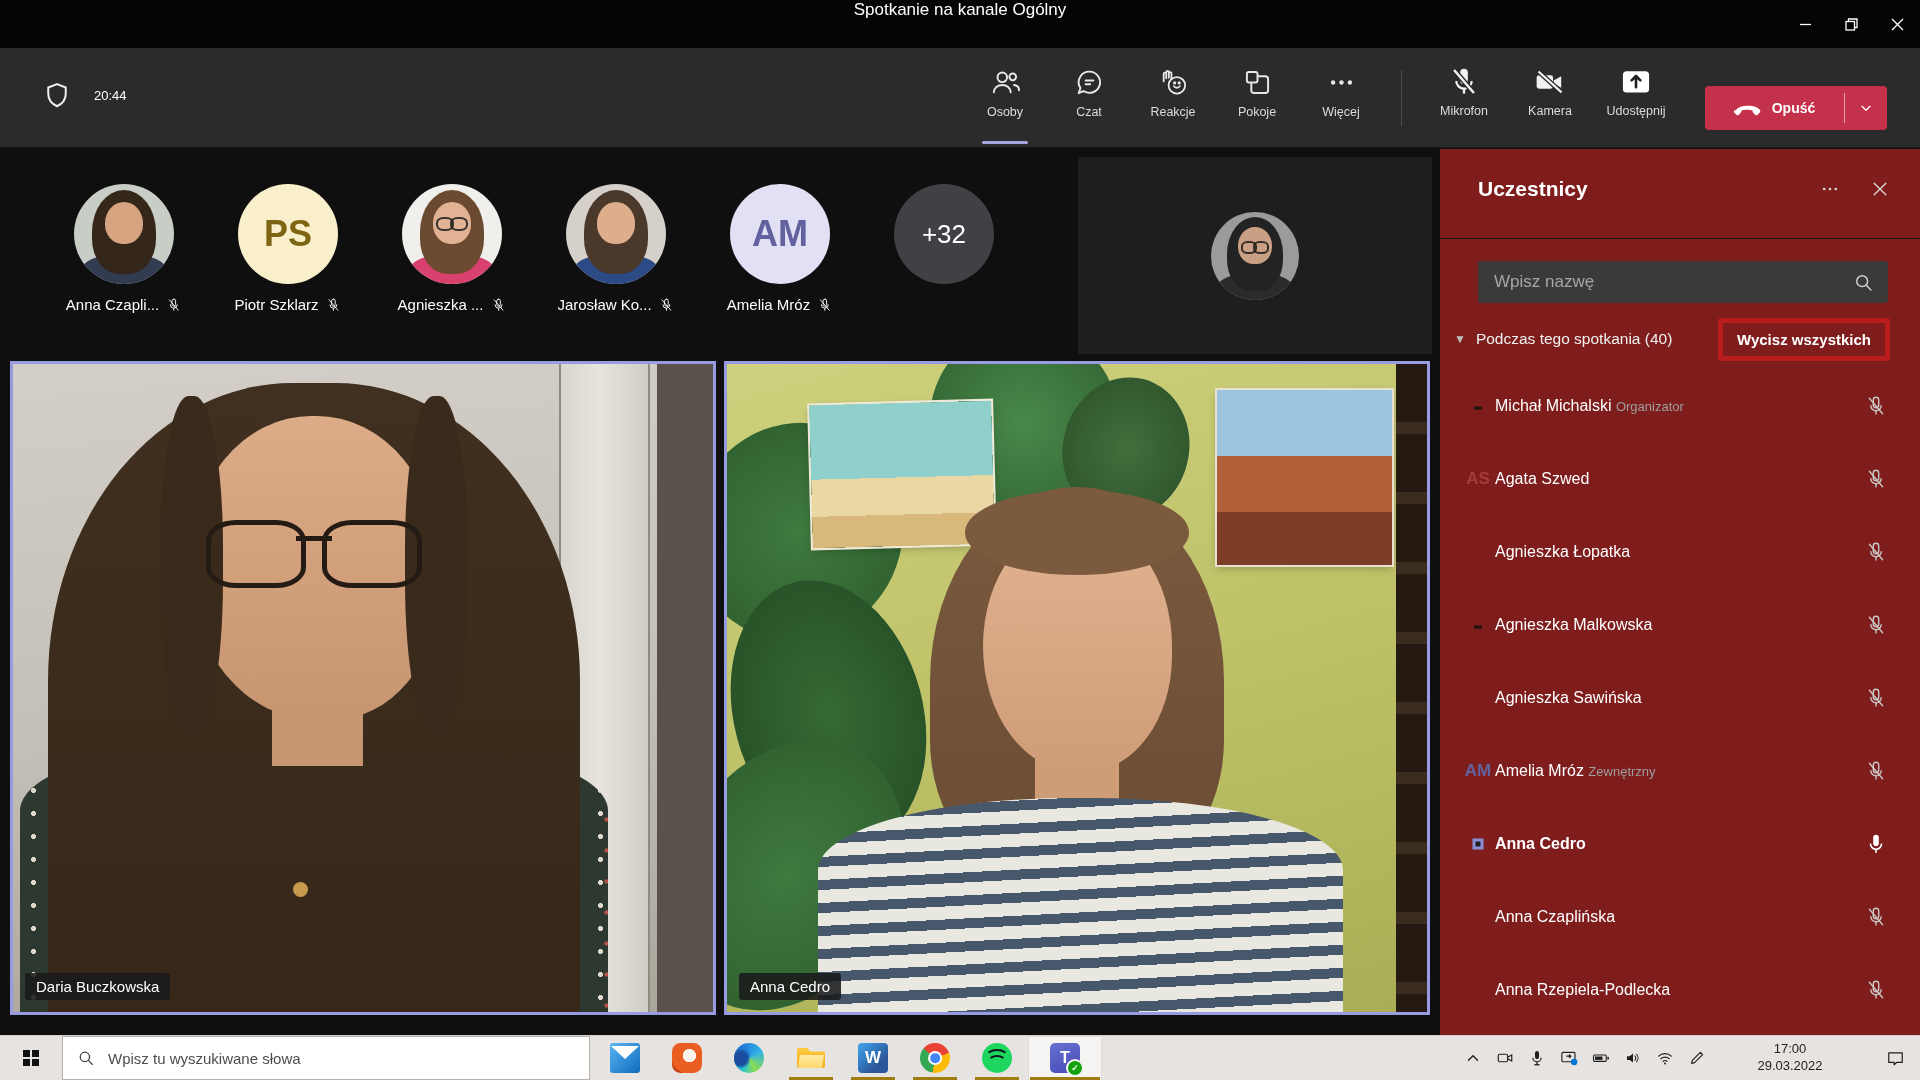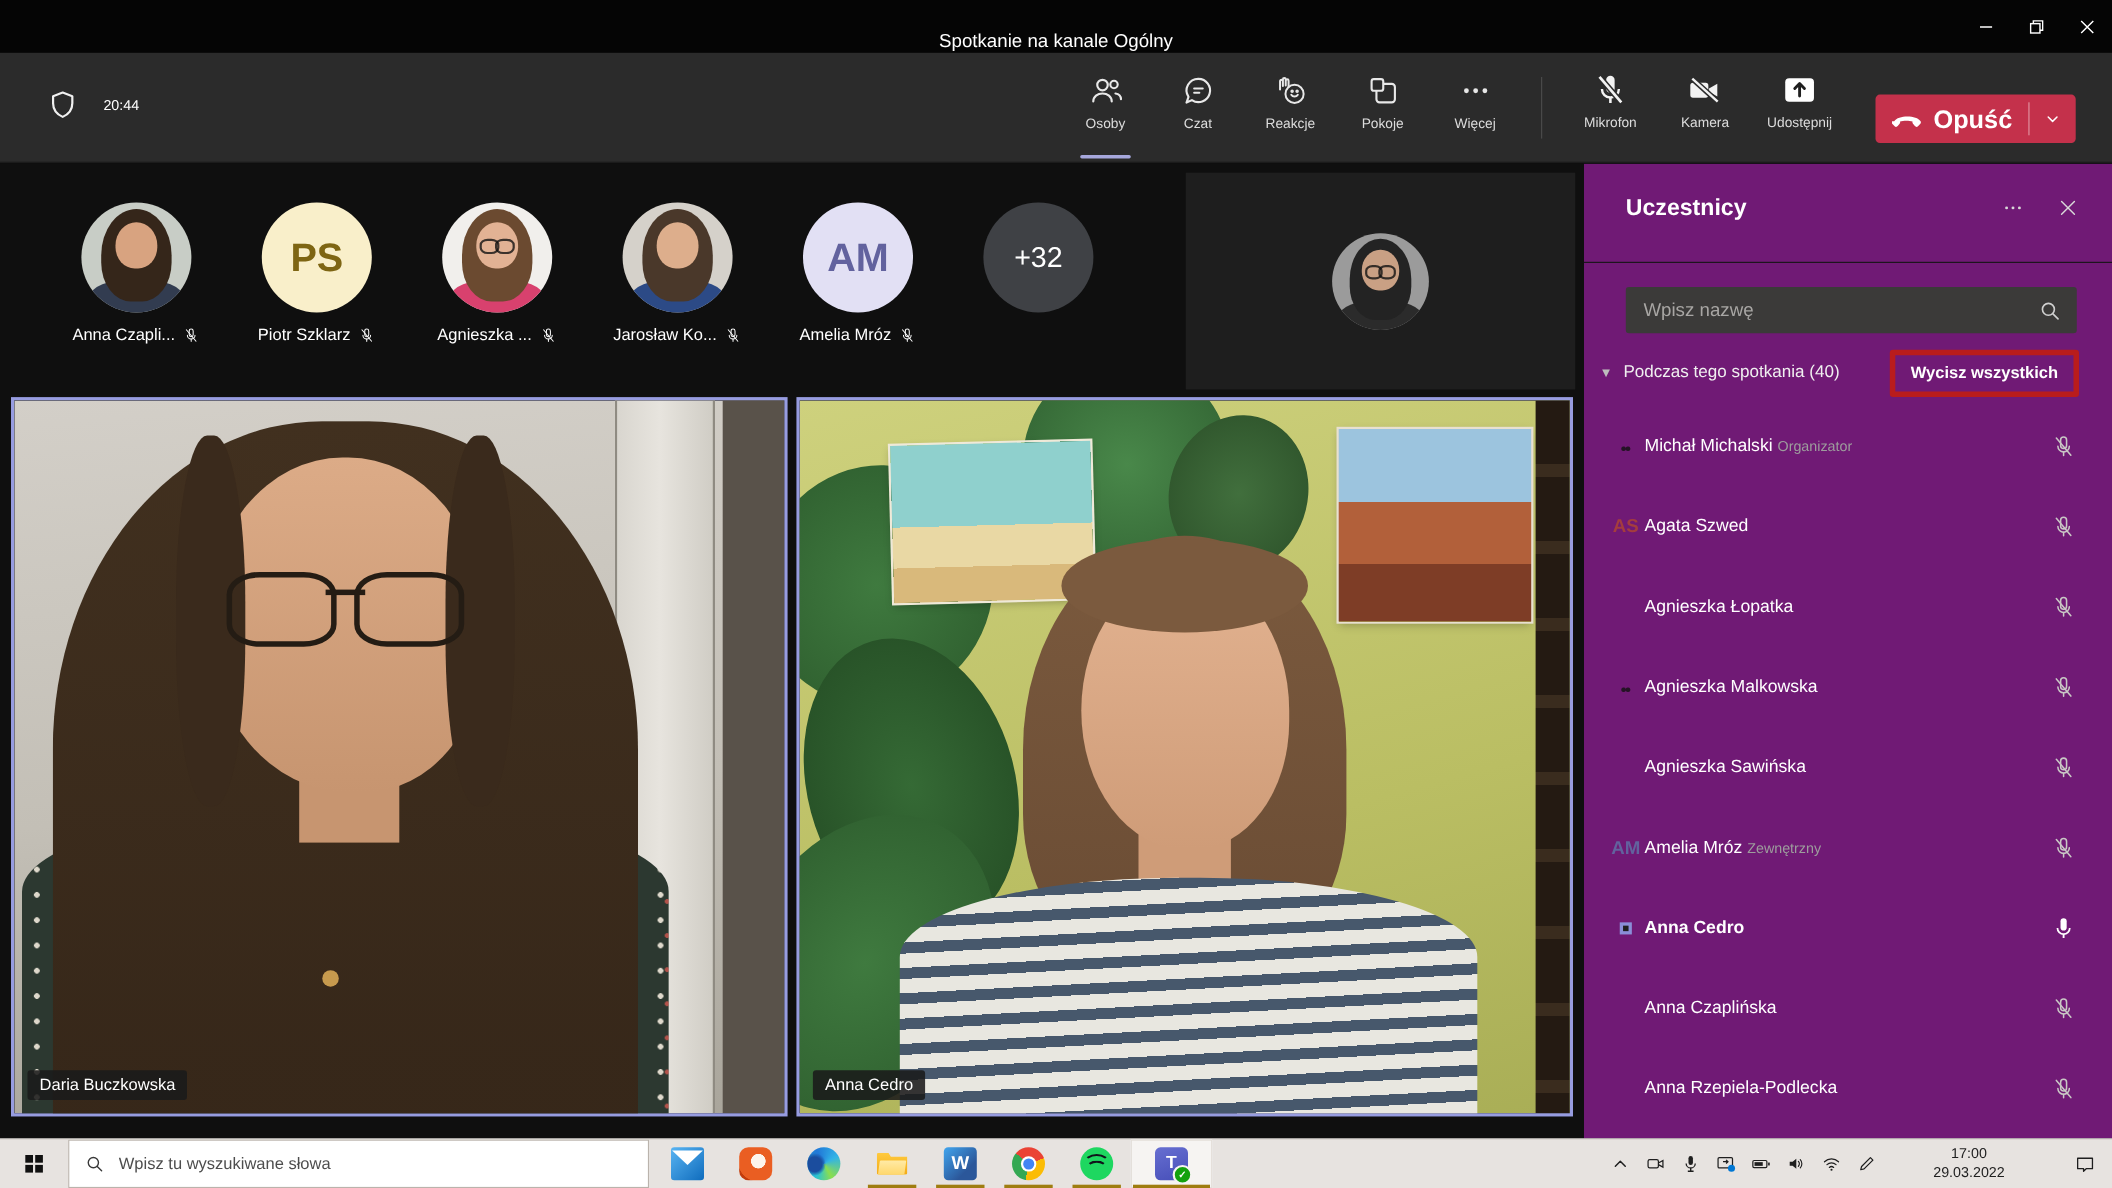--- a/index.html
+++ b/index.html
@@ -1,20 +1,20 @@
 <!DOCTYPE html>
 <html><head>
 <meta charset="utf-8">
 <style>
   html,body{margin:0;padding:0;background:#000;}
   *{box-sizing:border-box;font-family:"Liberation Sans",sans-serif;}
   .screen{position:relative;width:1920px;height:1080px;overflow:hidden;background:#0f0f0f;}
 
   
-  .titlebar{position:absolute;top:0;left:0;width:100%;height:48px;background:#050505;display:flex;align-items:flex-end;justify-content:center;}
+  .titlebar{position:absolute;top:0;left:0;width:100%;height:48px;background:#050505;display:flex;align-items:flex-start;justify-content:center;}
   .tb-title{color:#fff;font-size:17px;}
   .winctl{position:absolute;right:0;top:0;height:48px;display:flex;}
   .winbtn{width:46px;height:48px;display:flex;align-items:center;justify-content:center;color:#fff;background:transparent;border:0;}
   .winbtn svg{width:13px;height:13px;stroke:#fff;fill:none;stroke-width:1.3;}
 
   
   .toolbar{position:absolute;top:48px;left:0;width:100%;height:100px;background:#2b2b2b;border-bottom:1px solid #191919;}
   .tb-shield{position:absolute;left:42px;top:32px;width:30px;height:32px;color:#f0f0f0;}
   .tb-timer{position:absolute;left:94px;top:40px;color:#fff;font-size:13px;}
   .tabs{position:absolute;left:963px;top:0;height:100%;display:flex;}
@@ -23,21 +23,21 @@
   .tab .lbl{font-size:12.5px;margin-top:7px;color:#dcdcdc;white-space:nowrap;}
   .tab.active::after{content:"";position:absolute;left:19px;right:19px;bottom:3px;height:3px;border-radius:2px;background:var(--underline,#a6a7dc);}
   .tbdiv{position:absolute;left:1401px;top:22px;width:1px;height:56px;background:#4d4d4d;}
   .devices{position:absolute;left:1421px;top:0;height:100%;display:flex;}
   .dev{width:86px;display:flex;flex-direction:column;align-items:center;padding-top:17px;color:#f2f2f2;cursor:pointer;}
   .dev svg{width:34px;height:33px;}
   .dev .lbl{font-size:12.5px;margin-top:6px;color:#dcdcdc;white-space:nowrap;}
   .leave{position:absolute;left:1705px;top:38px;width:182px;height:44px;border-radius:4px;background:var(--leave,#c4314b);display:flex;color:#fff;overflow:hidden;}
   .leave-main{flex:1;display:flex;align-items:center;justify-content:center;gap:10px;cursor:pointer;}
   .leave-main svg{width:28px;height:16px;}
-  .leave-label{font-size:23px;font-weight:700;}
+  .leave-label{font-size:14px;font-weight:700;}
   .leave-sep{width:1px;margin:7px 0;background:rgba(255,255,255,.5);}
   .leave-caret{width:42px;display:flex;align-items:center;justify-content:center;cursor:pointer;}
   .leave-caret svg{width:16px;height:16px;stroke:#fff;fill:none;stroke-width:2;}
 
   
   .stage{position:absolute;top:149px;left:0;width:1440px;bottom:45px;background:#0f0f0f;}
   .thumbstrip{position:absolute;left:74px;top:35px;display:flex;gap:64px;}
   .thumb{position:relative;width:100px;flex:none;}
   .tav{width:100px;height:100px;border-radius:50%;overflow:hidden;background:var(--abg,#444);position:relative;}
   .thumb.overflow .tav{background:#3f4145;}
@@ -94,21 +94,21 @@
   .sc-right .posterA{position:absolute;left:12%;top:6%;width:26%;height:22%;transform:rotate(-1.5deg);background:linear-gradient(180deg,#8fd0cd 0 52%,#e9d8a4 52% 78%,#d9b97b 78%);box-shadow:0 0 0 2px #efe9d8,0 3px 8px rgba(0,0,0,.25);}
   .sc-right .posterB{position:absolute;left:70%;top:4%;width:25%;height:27%;background:linear-gradient(180deg,#9cc4de 0 38%,#b2603a 38% 70%,#7e3d26 70%);box-shadow:0 0 0 2px #e8e0d0,0 3px 8px rgba(0,0,0,.25);}
   .sc-right .shelf{position:absolute;right:0;top:0;width:4.5%;height:100%;background:repeating-linear-gradient(180deg,#241a12 0 58px,#3a2c1e 58px 70px);}
   .sc-right .hairb{position:absolute;left:29%;top:19%;width:42%;height:60%;background:linear-gradient(180deg,#7b5a3e,#6a4c34);border-radius:50% 50% 35% 35%;}
   .sc-right .neck{position:absolute;left:44%;top:57%;width:12%;height:14%;background:#cf9c78;}
   .sc-right .face{position:absolute;left:36.5%;top:24%;width:27%;height:39%;background:linear-gradient(180deg,#e2b290,#cf9c78);border-radius:50% 50% 46% 50%;}
   .sc-right .bang{position:absolute;left:34%;top:19.5%;width:32%;height:13%;background:#7b5a3e;border-radius:50%;}
   .sc-right .torso{position:absolute;left:13%;top:67%;width:75%;height:37%;background:repeating-linear-gradient(177deg,#e8e7e0 0 13px,#47586c 13px 23px);border-radius:48% 48% 0 0/30% 30% 0 0;}
 
   
-  .sidebar{position:absolute;top:149px;right:0;width:480px;bottom:45px;background:#701a75;}
+  .sidebar{position:absolute;top:149px;right:0;width:480px;bottom:45px;background:#7f1d1d;}
   .sb-title{position:absolute;left:38px;top:28px;font-size:21px;font-weight:700;color:#fff;}
   .sb-actions{position:absolute;right:30px;top:30px;display:flex;gap:30px;align-items:center;}
   .sb-act{color:#d8d8d8;background:none;border:0;padding:0;cursor:pointer;display:flex;}
   .sb-act svg{width:20px;height:20px;}
   .sb-div{position:absolute;left:0;right:0;top:89px;height:1px;background:#141414;}
   .sb-search{position:absolute;left:38px;top:112px;width:410px;height:42px;background:#3b3a39;border-radius:3px;display:flex;align-items:center;padding:0 14px;}
   .sb-search input{flex:1;background:transparent;border:0;outline:none;color:#e6e6e6;font-size:17px;}
   .sb-search input::placeholder{color:#a8a6a4;}
   .sb-search svg{width:21px;height:21px;color:#d0d0d0;flex:none;}
   .sb-section{position:absolute;left:14px;right:30px;top:170px;height:40px;display:flex;align-items:center;}

